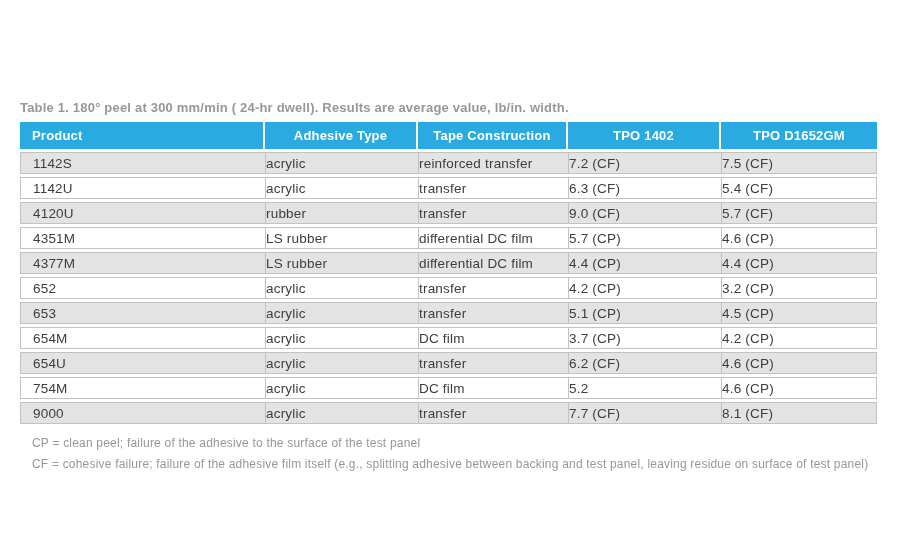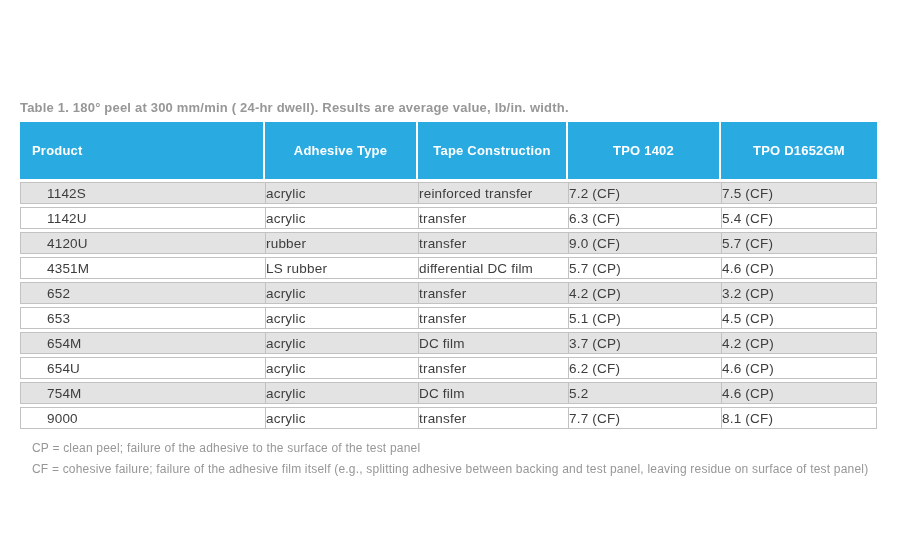--- a/index.html
+++ b/index.html
@@ -42,38 +42,38 @@
   col.c1 { width: 153px; }
   col.c2 { width: 150px; }
   col.c3 { width: 153px; }
   col.c4 { width: 156px; }
   thead th {
     background: var(--accent);
     color: #ffffff;
     font-size: 13px;
     font-weight: bold;
     height: 27px;
-    padding: 15px;
+    padding: 0;
     text-align: center;
     letter-spacing: 0.2px;
   }
   thead th:first-child { text-align: left; padding-left: 12px; }
   thead th:not(:last-child) { border-right: 2px solid #ffffff; }
   tbody td {
     background: var(--row-bg);
     height: 20px;
     padding: 0;
     font-size: 13.5px;
     color: var(--text);
     text-align: left;
     border-top: 1px solid var(--border);
     border-bottom: 1px solid var(--border);
     letter-spacing: 0.2px;
   }
-  tbody td:first-child { text-align: left; padding-left: 26px; border-left: 1px solid var(--border); }
+  tbody td:first-child { text-align: left; padding-left: 12px; border-left: 1px solid var(--border); }
   tbody td + td { border-left: 1px solid var(--border); }
   tbody td:last-child { border-right: 1px solid var(--border); }
   tbody tr:nth-child(odd) td { background: var(--row-alt); }
   .footnotes { margin-top: 9px; }
   .footnote {
     margin: 0 0 7px 12px;
     font-size: 12px;
     color: var(--muted);
     letter-spacing: 0.2px;
   }
@@ -126,20 +126,27 @@
             <td>5.7 (CF)</td>
           </tr>
           <tr>
             <td>4351M</td>
             <td>LS rubber</td>
             <td>differential DC film</td>
             <td>5.7 (CP)</td>
             <td>4.6 (CP)</td>
           </tr>
           <tr>
+            <td>4377M</td>
+            <td>LS rubber</td>
+            <td>differential DC film</td>
+            <td>4.4 (CP)</td>
+            <td>4.4 (CP)</td>
+          </tr>
+          <tr>
             <td>652</td>
             <td>acrylic</td>
             <td>transfer</td>
             <td>4.2 (CP)</td>
             <td>3.2 (CP)</td>
           </tr>
           <tr>
             <td>653</td>
             <td>acrylic</td>
             <td>transfer</td>

